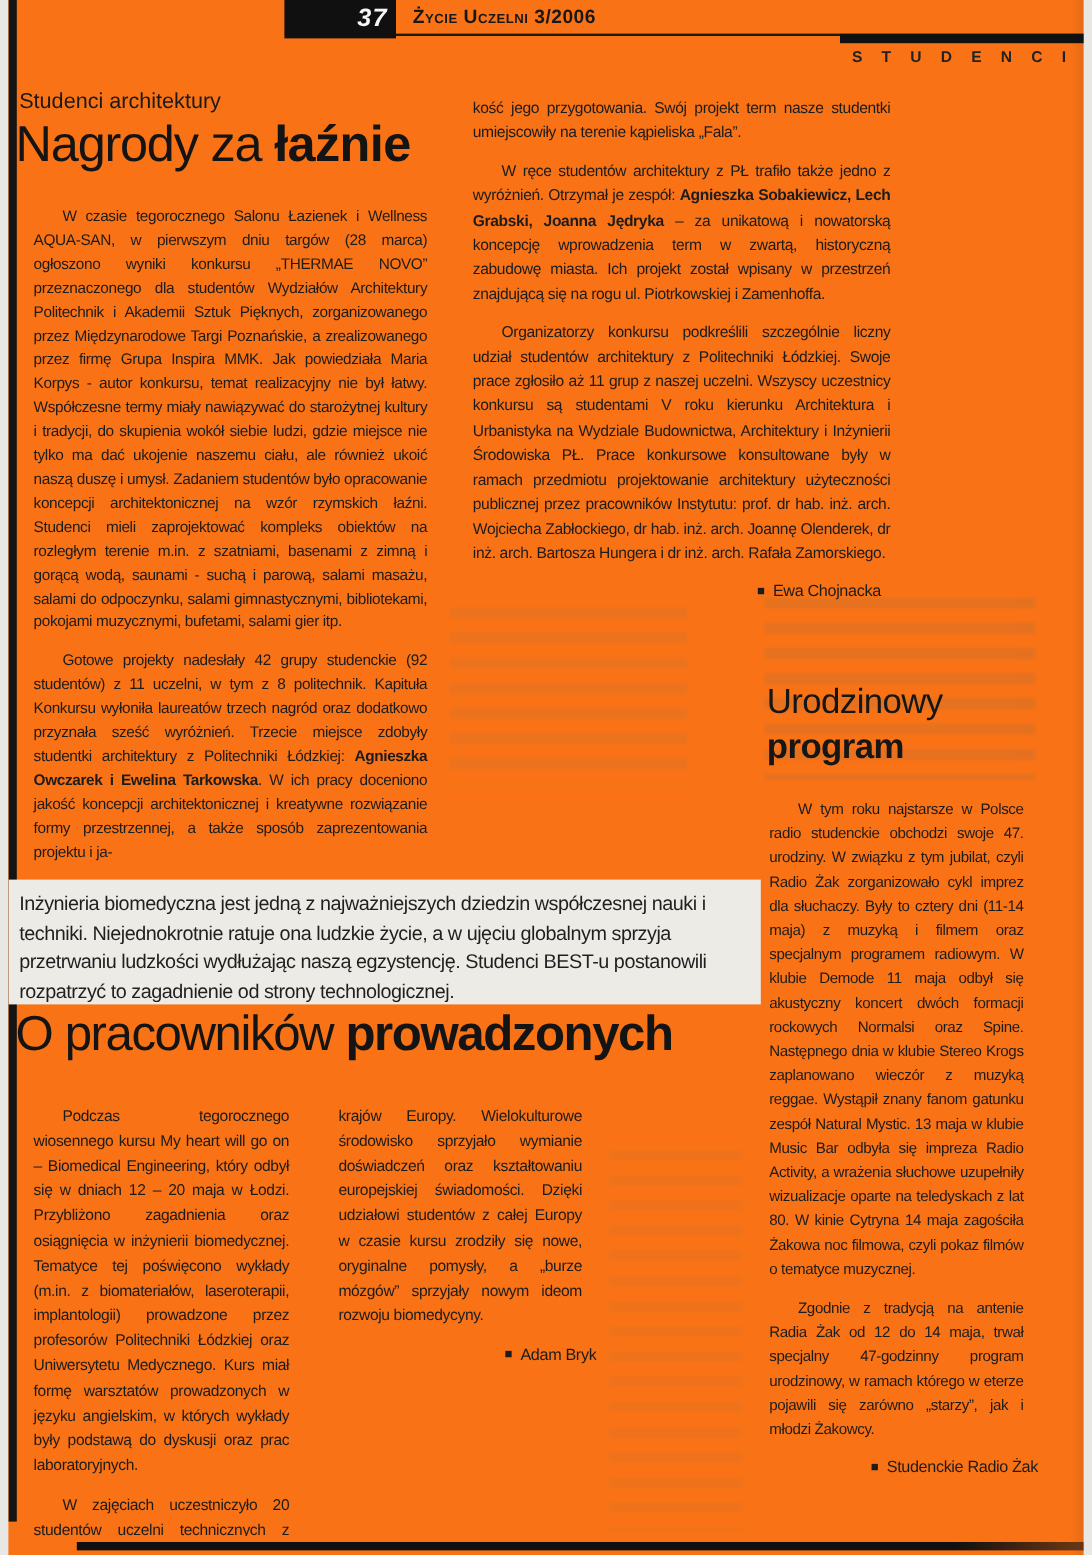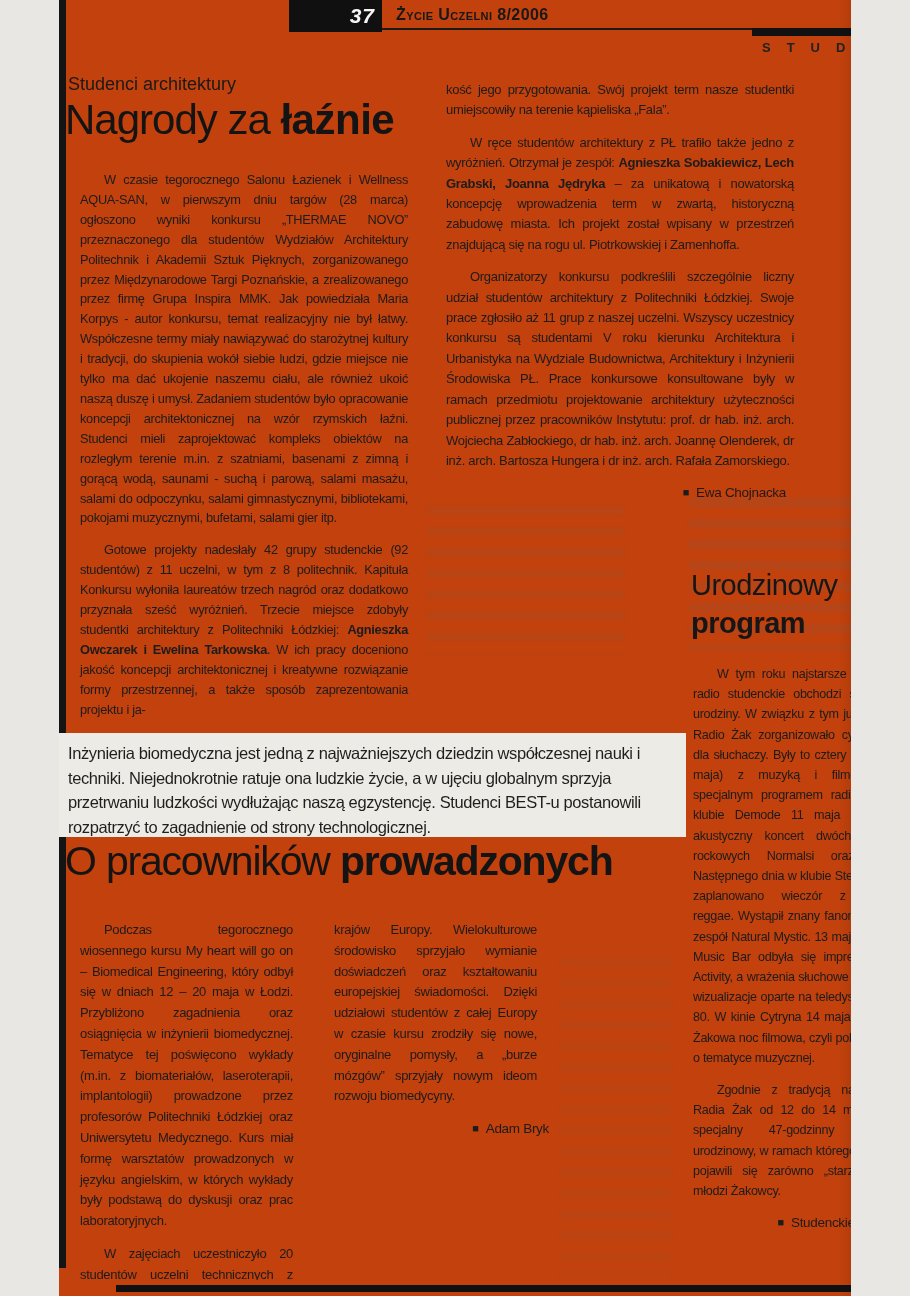--- a/index.html
+++ b/index.html
@@ -1,18 +1,18 @@
 <!DOCTYPE html>
 <html lang="pl"><head>
 <meta charset="utf-8">
 <style>
   html,body{margin:0;padding:0;background:#e8e7e3;}
   .page{
-    position:relative;width:792px;height:1296px;margin:0 auto;
-    background:#c2410c;overflow:hidden;
+    position:relative;width:896px;height:1296px;margin:0 auto;
+    background:#f97316;overflow:hidden;
     font-family:"Liberation Sans",sans-serif;color:#1c1c1c;
   }
   
   .leftbar{position:absolute;left:0;top:0;width:7px;height:1268px;background:#141414;}
   .pagenum-box{
     position:absolute;left:230px;top:0;width:93px;height:32px;background:#101010;
     color:#f6f6f4;display:flex;align-items:center;justify-content:flex-end;
     padding-right:7px;box-sizing:border-box;
     font-size:21px;font-weight:700;font-style:italic;letter-spacing:1px;
   }
@@ -96,21 +96,21 @@
 </style>
 </head>
 <body>
 
 <div class="page">
 
   <div class="leftbar"></div>
   <div class="pagenum-box">
     <span>37</span>
   </div>
-  <div class="journal">Życie Uczelni 8/2006</div>
+  <div class="journal">Życie Uczelni 3/2006</div>
   <div class="rule-thin"></div>
   <div class="rule-thick"></div>
   <div class="section-label">STUDENCI</div>
 
   <div class="kicker">Studenci architektury</div>
   <h1 class="title1" style="margin:0"><span>Nagrody za </span><span class="tb">łaźnie</span></h1>
 
   <div class="a1colL">
       <p class="para indent"><span>W czasie tegorocznego Salonu Łazienek i Wellness AQUA-SAN, w pierwszym dniu targów (28 marca) ogłoszono wyniki konkursu „THERMAE NOVO” przeznaczonego dla studentów Wydziałów Architektury Politechnik i Akademii Sztuk Pięknych, zorganizowanego przez Międzynarodowe Targi Poznańskie, a zrealizowanego przez firmę Grupa Inspira MMK. Jak powiedziała Maria Korpys - autor konkursu, </span><span class="it">temat realizacyjny nie był łatwy. Współczesne termy miały nawiązywać do starożytnej kultury i tradycji, do skupienia wokół siebie ludzi, gdzie miejsce nie tylko ma dać ukojenie naszemu ciału, ale również ukoić naszą duszę i umysł.</span><span> Zadaniem studentów było opracowanie koncepcji architektonicznej na wzór rzymskich łaźni. Studenci mieli zaprojektować kompleks obiektów na rozległym terenie m.in. z szatniami, basenami z zimną i gorącą wodą, saunami - suchą i parową, salami masażu, salami do odpoczynku, salami gimnastycznymi, bibliotekami, pokojami muzycznymi, bufetami, salami gier itp.</span></p>
       <p class="para indent"><span>Gotowe projekty nadesłały 42 grupy studenckie (92 studentów) z 11 uczelni, w tym z 8 politechnik. Kapituła Konkursu wyłoniła laureatów trzech nagród oraz dodatkowo przyznała sześć wyróżnień. Trzecie miejsce zdobyły studentki architektury z Politechniki Łódzkiej: </span><span class="bd">Agnieszka Owczarek i Ewelina Tarkowska</span><span>. W ich pracy doceniono jakość koncepcji architektonicznej i kreatywne rozwiązanie formy przestrzennej, a także sposób zaprezentowania projektu i ja-</span></p>

